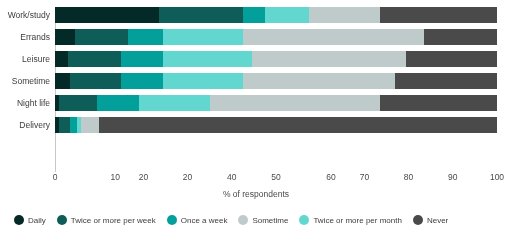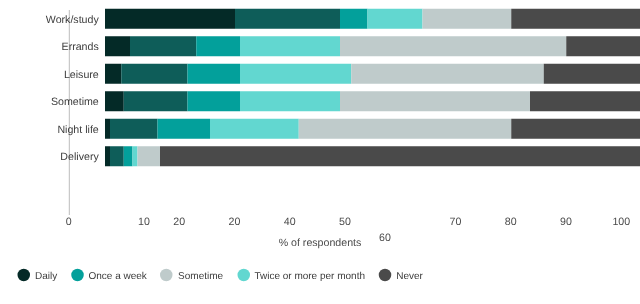--- a/index.html
+++ b/index.html
@@ -26,21 +26,20 @@
     left: 0;
     top: 4px;
     width: 512px;
     height: 166px;
   }
   .rows {
     position: absolute;
     left: 0;
     top: 0;
     width: 460px;
-    margin-left: 29px;
   }
   .row {
     position: relative;
     height: 22px;
     display: flex;
     align-items: center;
   }
   .row-label {
     position: absolute;
     left: 0;
@@ -204,35 +203,39 @@
       </div>
   </div>
 
   <div class="ticks" id="ticks">
       <div class="tick" style="left: 55px;">0</div>
       <div class="tick" style="left: 99.2px; margin-left: 16px;">10</div>
       <div class="tick" style="left: 143.4px;">20</div>
       <div class="tick" style="left: 187.6px;">20</div>
       <div class="tick" style="left: 231.8px;">40</div>
       <div class="tick" style="left: 276px;">50</div>
-      <div class="tick" style="left: 308px; margin-top: 13px;">60</div>
+      <div class="tick" style="left: 331px;">60</div>
       <div class="tick" style="left: 364.4px;">70</div>
       <div class="tick" style="left: 408.6px;">80</div>
       <div class="tick" style="left: 452.8px;">90</div>
       <div class="tick" style="left: 497px;">100</div>
     </div>
 
   <div class="xlabel">% of respondents</div>
 
   <div class="legend" id="legend">
       <div class="legend-item">
         <span class="legend-swatch" style="background: rgb(4, 42, 39);"></span>
         <span class="legend-text">Daily</span>
       </div>
       <div class="legend-item">
+        <span class="legend-swatch" style="background: rgb(14, 93, 89);"></span>
+        <span class="legend-text">Twice or more per week</span>
+      </div>
+      <div class="legend-item">
         <span class="legend-swatch" style="background: rgb(3, 160, 155);"></span>
         <span class="legend-text">Once a week</span>
       </div>
       <div class="legend-item">
         <span class="legend-swatch" style="background: rgb(191, 203, 203);"></span>
         <span class="legend-text">Sometime</span>
       </div>
       <div class="legend-item">
         <span class="legend-swatch" style="background: rgb(98, 215, 208);"></span>
         <span class="legend-text">Twice or more per month</span>

